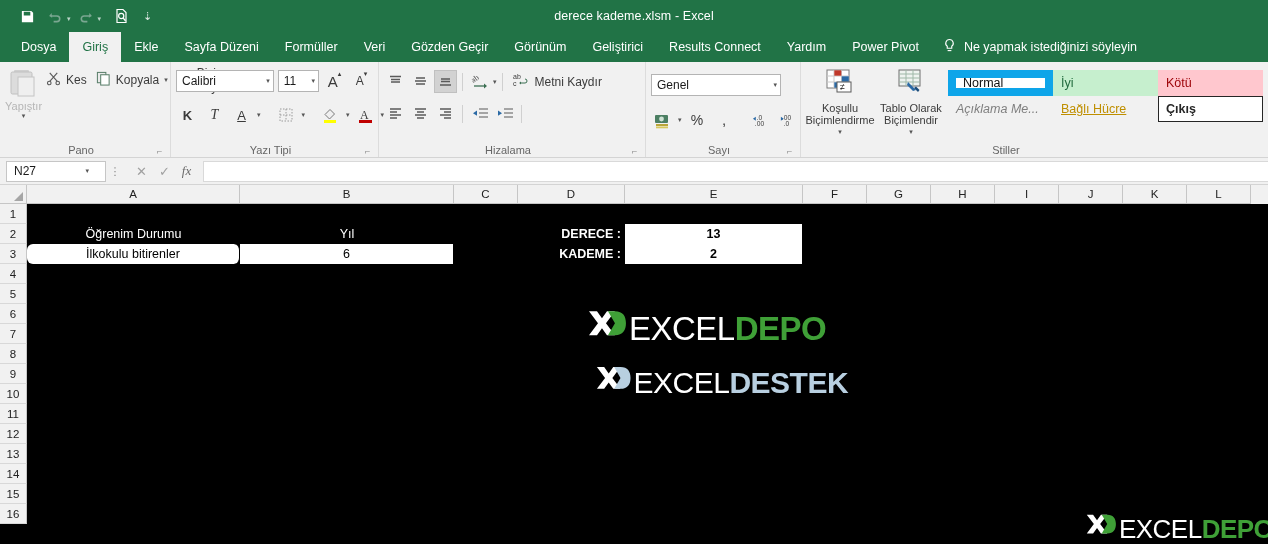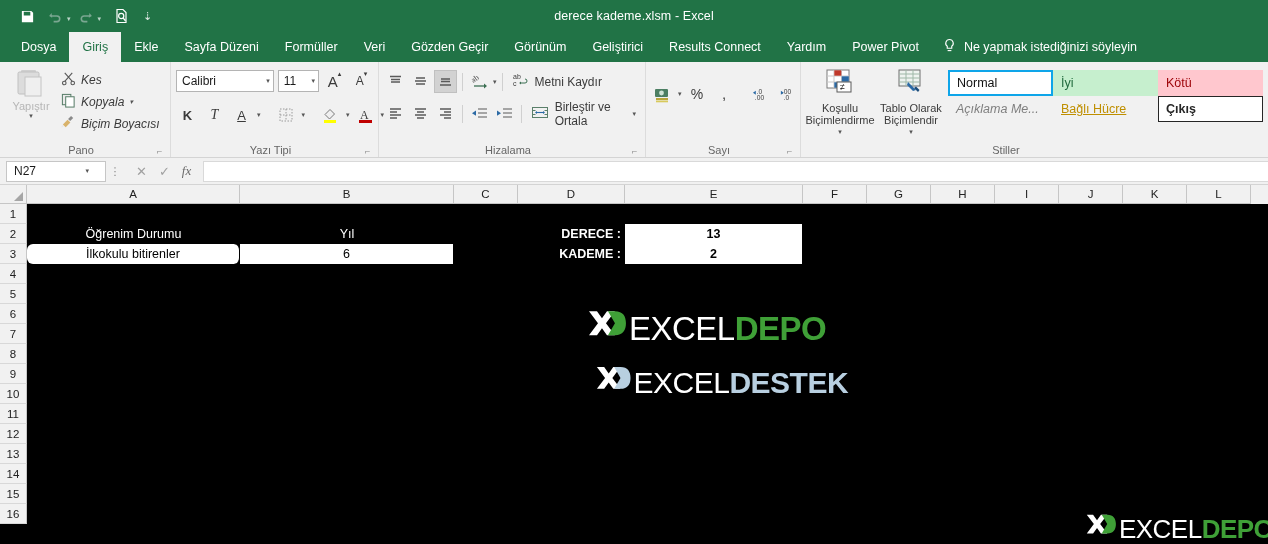--- a/index.html
+++ b/index.html
@@ -61,21 +61,21 @@
     position: absolute; bottom: 2px; right: 4px;
     width: 9px; height: 9px; color: #888; font-size: 9px; line-height: 9px;
   }
   .grp-body { display: flex; height: 70px; }
 
   
   .paste-btn {
     width: 52px; display: flex; flex-direction: column; align-items: center;
     justify-content: flex-start; color: #b6b6b6; font-size: 11px; padding-top: 2px;
   }
-  .clip-list { display: flex; flex-direction: column; gap: 1px; padding-top: 3px; font-style: italic; }
+  .clip-list { display: flex; gap: 1px; padding-top: 3px; }
   .clip-item { display: flex; align-items: center; gap: 5px; height: 21px; padding: 0 4px; font-size: 12px; color: #3b3b3b; }
   .caret { font-size: 7px; color: #555; }
 
   
   .row { display: flex; align-items: center; gap: 4px; height: 26px; }
   .combo {
     height: 22px; background: #fff; border: 1px solid #b4b4b4;
     display: flex; align-items: center; padding: 0 3px 0 5px;
     font-size: 12px; color: #1a1a1a; position: relative;
   }
@@ -105,21 +105,21 @@
     width: 68px; display: flex; flex-direction: column; align-items: center;
     font-size: 11px; color: #3b3b3b; line-height: 12px; text-align: center; padding-top: 2px;
   }
   .stylegal { display: flex; flex-direction: column; gap: 0px; padding-top: 4px; }
   .stylerow { display: flex; }
   .stylecell {
     width: 105px; height: 26px; display: flex; align-items: center;
     padding: 0 7px; font-size: 12.5px; white-space: nowrap; overflow: hidden;
     border: 1px solid transparent;
   }
-  .s-normal { background:#fff; border:2px solid #0ea5e9; color:#111; }
+  .s-normal { background:#fff; border:8px solid #0ea5e9; color:#111; }
   .s-iyi { background:#c6efce; color:#226b3e; }
   .s-kotu { background:#ffc7ce; color:#9c0006; }
   .s-aciklama { background:#f1f1f1; color:#7f7f7f; font-style: italic; }
   .s-bagli { background:#f1f1f1; color:#bf8f00; text-decoration: underline; }
   .s-cikis { background:#fff; border:1.5px solid #262626; color:#262626; font-weight:600; }
 
   
   .fbar {
     height: 27px; background: #f1f1f1; display: flex; align-items: center;
     border-bottom: 1px solid #d4d4d4;
@@ -400,40 +400,34 @@
                 <path fill="#2b6aa5" d="M6 5.5L2 8.2l4 2.6z"></path>
               </svg>
           </div>
           <div class="icbtn">
             <svg width="18" height="17" viewBox="0 0 18 17">
                 <path stroke="#5a5a5a" stroke-width="1.2" d="M8 4h9M8 8h9M8 12h9"></path>
                 <path fill="#2b6aa5" d="M2 5.5l4 2.7-4 2.6z"></path>
               </svg>
           </div>
           <div class="vsep"></div>
-          <div class="textwrap-item">
-            <span>
-              <svg width="18" height="15" viewBox="0 0 18 15">
-                  <rect x="1.5" y="2.5" width="15" height="10" fill="none" stroke="#5a7f6a"></rect>
-                  <path stroke="#5a7f6a" d="M1.5 5.5h3M13.5 5.5h3M1.5 9.5h3M13.5 9.5h3"></path>
-                  <path stroke="#2b6aa5" stroke-width="1.1" d="M5 7.5h8"></path>
-                  <path fill="#2b6aa5" d="M6 6l-2 1.5 2 1.5zM12 6l2 1.5-2 1.5z"></path>
-                </svg>
-            </span>
-            <span>Birleştir ve Ortala</span>
-            <span class="caret">▾</span>
-          </div>
         </div>
       </div>
       <div class="group-label">Hizalama</div>
       <div class="dialog-launcher">⌐</div>
     </div>
 
     <div class="group" style="width:155px">
       <div style="padding-top:6px">
+        <div class="row">
+          <div class="combo numfmt">
+            <span class="cv">Genel</span>
+            <span class="cd">▾</span>
+          </div>
+        </div>
         <div class="row" style="margin-top:9px">
           <div class="icbtn">
             <svg width="19" height="17" viewBox="0 0 19 17">
                 <rect x="2" y="3" width="13" height="8" rx="1" fill="#4c7f63"></rect>
                 <circle cx="8.5" cy="7" r="2.4" fill="#cfe3d6"></circle>
                 <rect x="3" y="12" width="12" height="2" fill="#b8a53a"></rect>
                 <rect x="3" y="14.5" width="12" height="1.8" fill="#d8c95c"></rect>
               </svg>
           </div>
           <span class="caret">▾</span>

